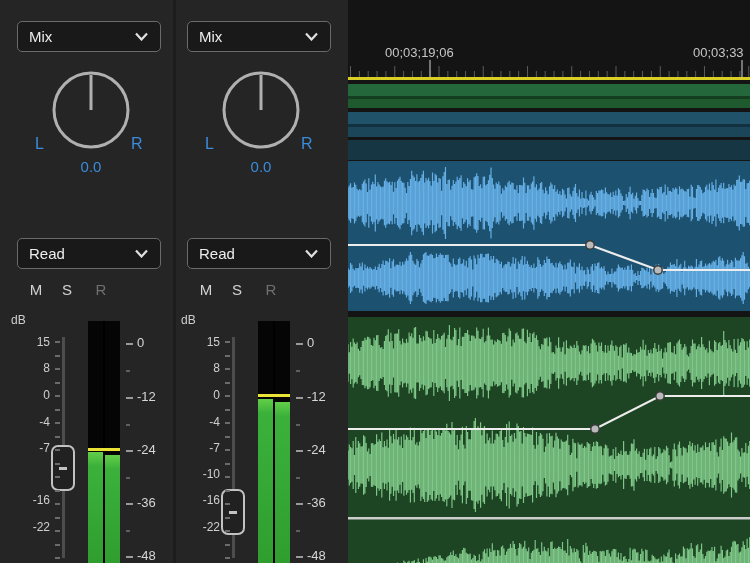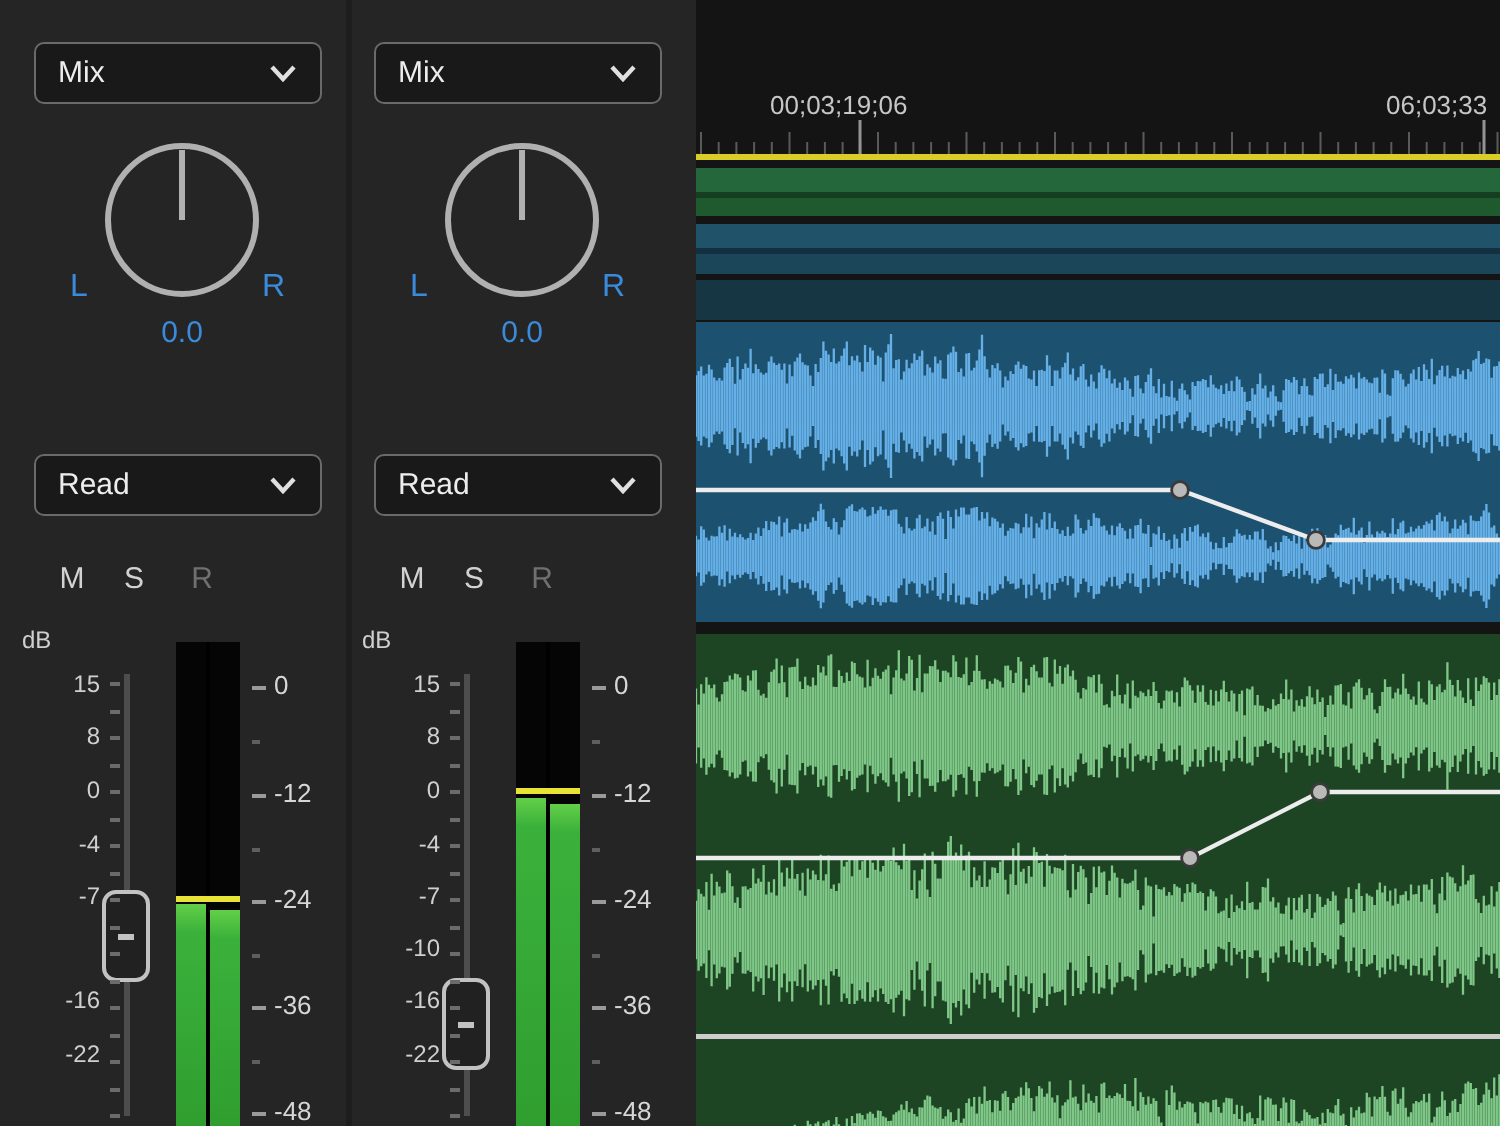--- a/index.html
+++ b/index.html
@@ -8,21 +8,21 @@
 
   
   .mixer{position:absolute;left:0;top:0;width:348px;height:563px;background:#252525;}
   .vsep{position:absolute;left:173px;top:0;width:3px;height:563px;background:#1d1d1d;}
   .strip{position:absolute;top:0;width:170px;height:398px;}
   #strip0{left:0;} #strip1{left:170px;}
 
   .dropdown{position:absolute;left:17px;width:144px;height:31px;background:#191919;
             border:1.5px solid #6a6a6a;border-radius:5px;box-sizing:border-box;
             display:flex;align-items:center;padding:0 11px;color:#ededed;font-size:15px;cursor:default;}
-  .dd-input{top:21px;} .dd-read{top:227px;}
+  .dd-input{top:21px;} .dd-read{top:238px;}
   .dropdown .chev{margin-left:auto;flex:none;}
 
   .knob{position:absolute;left:49px;top:68px;width:84px;height:84px;}
   .pan-lr{position:absolute;top:135px;color:#3a8bdc;font-size:16px;}
   .pan-l{left:35px;} .pan-r{left:131px;}
   .pan-val{position:absolute;left:49px;top:158px;width:84px;text-align:center;color:#3a8bdc;font-size:15px;}
 
   .msr{position:absolute;left:0;top:281px;width:170px;height:18px;font-size:15px;color:#d2d2d2;}
   .msr span{position:absolute;text-align:center;width:16px;}
   .msr .m{left:28px;} .msr .s{left:59px;} .msr .r{left:93px;color:#707070;}
@@ -225,21 +225,21 @@
         <i class="mtick minor" style="top: 530px;"></i>
         <span class="mlab" style="top: 548px;">-48</span>
         <i class="mtick major" style="top: 556px;"></i>
       </div>
 
     <div class="vsep"></div>
   </div>
 
   <div class="timeline">
     <span class="tlabel" style="left: 37px;">00;03;19;06</span>
-    <span class="tlabel" style="left: 345px;">06;03;33</span>
+    <span class="tlabel" style="left: 345px;">00;03;33</span>
     <svg id="ruler-ticks">
         <line x1="2.5" x2="2.5" y1="8" y2="20" stroke="#5a5a5a" stroke-width="1"></line>
         <line x1="11.35" x2="11.35" y1="13" y2="20" stroke="#5a5a5a" stroke-width="1"></line>
         <line x1="20.2" x2="20.2" y1="13" y2="20" stroke="#5a5a5a" stroke-width="1"></line>
         <line x1="29.049999999999997" x2="29.049999999999997" y1="13" y2="20" stroke="#5a5a5a" stroke-width="1"></line>
         <line x1="37.9" x2="37.9" y1="13" y2="20" stroke="#5a5a5a" stroke-width="1"></line>
         <line x1="46.75" x2="46.75" y1="8" y2="20" stroke="#5a5a5a" stroke-width="1"></line>
         <line x1="55.599999999999994" x2="55.599999999999994" y1="13" y2="20" stroke="#5a5a5a" stroke-width="1"></line>
         <line x1="64.44999999999999" x2="64.44999999999999" y1="13" y2="20" stroke="#5a5a5a" stroke-width="1"></line>
         <line x1="73.3" x2="73.3" y1="13" y2="20" stroke="#5a5a5a" stroke-width="1"></line>

